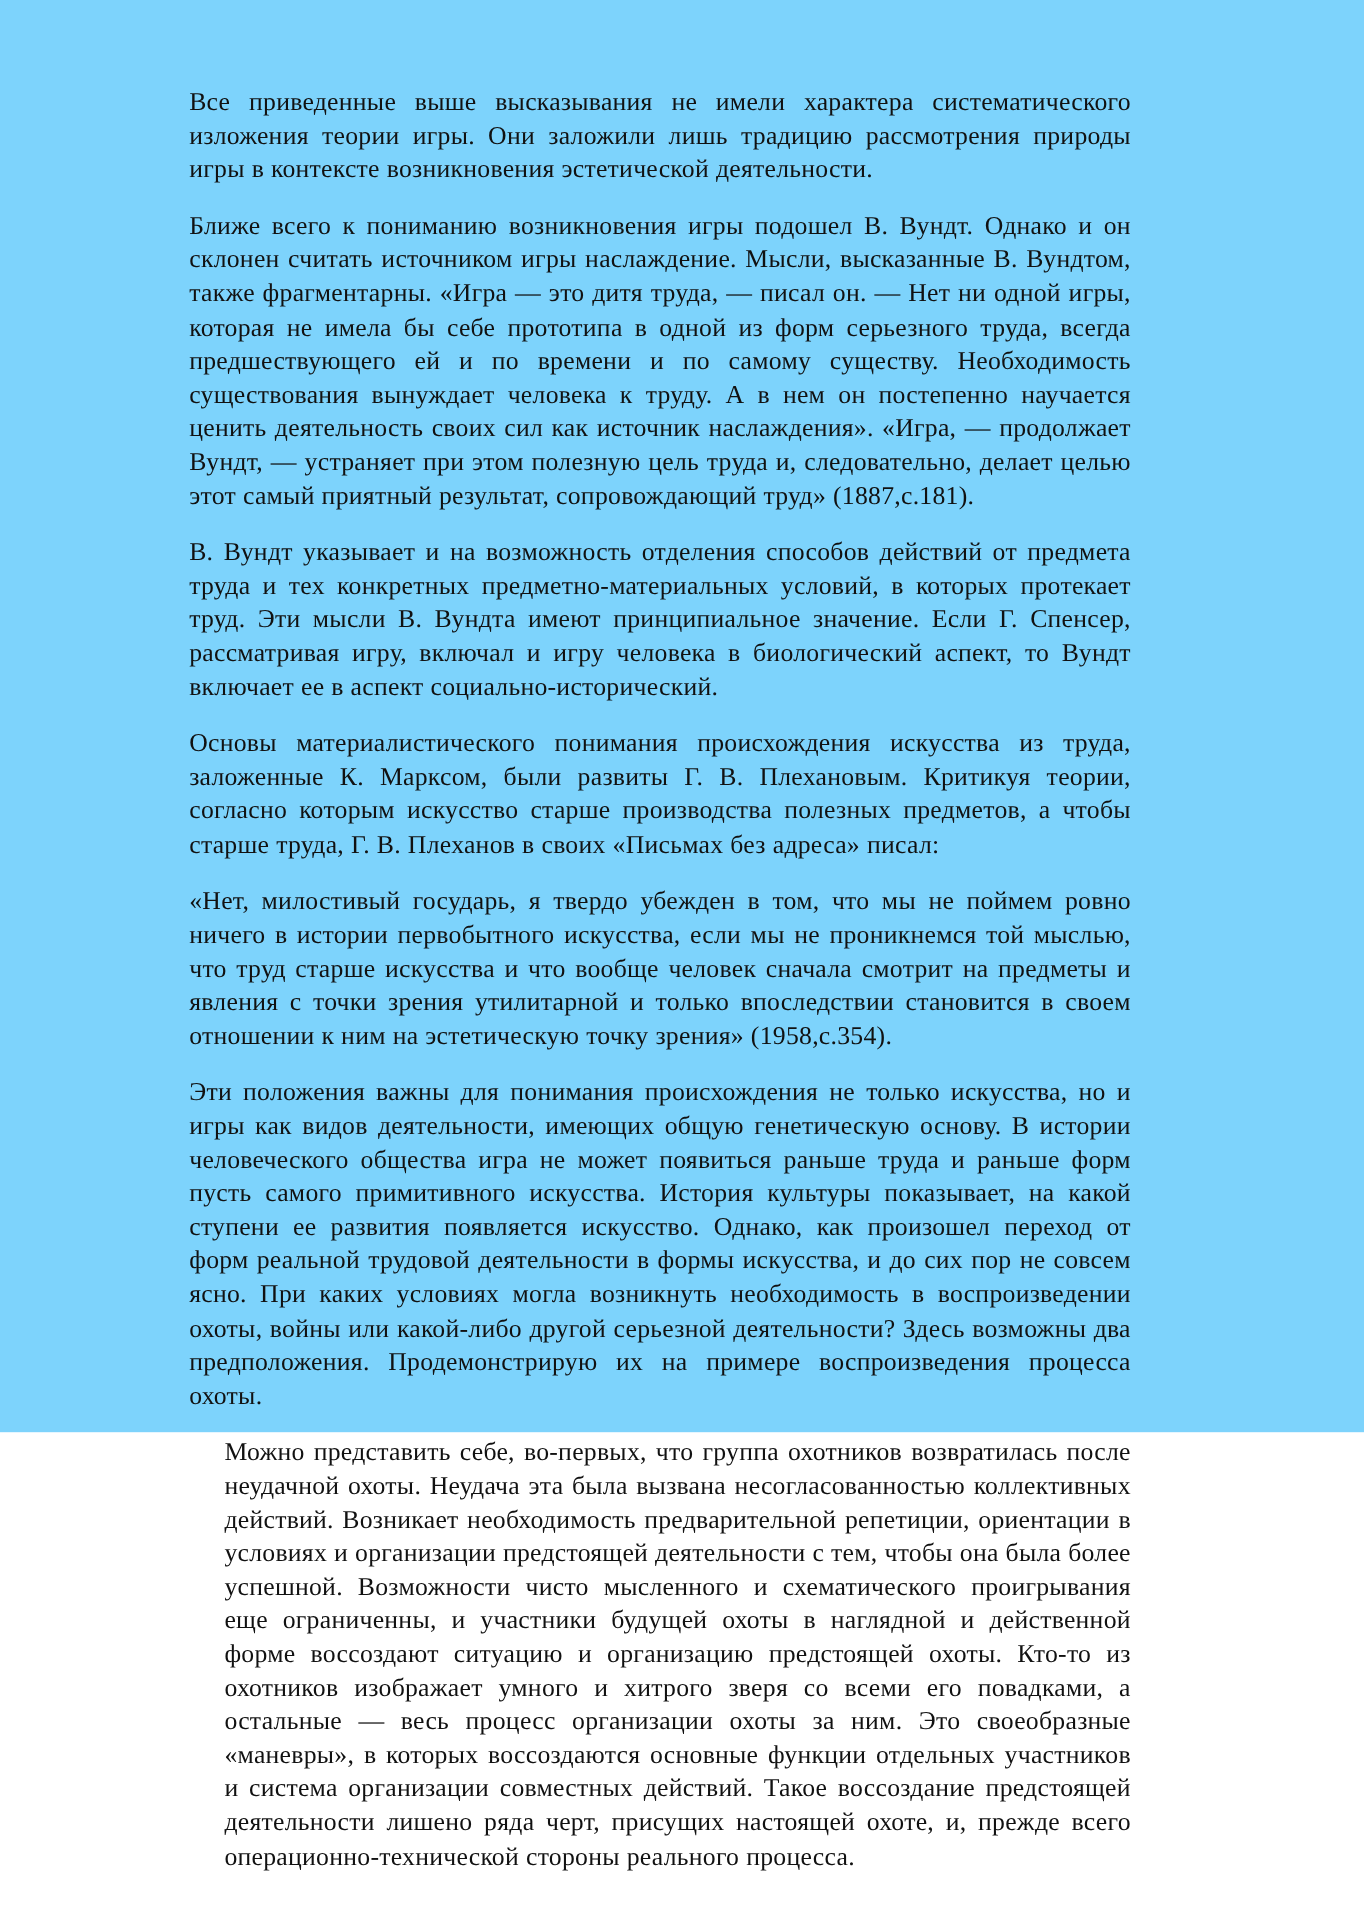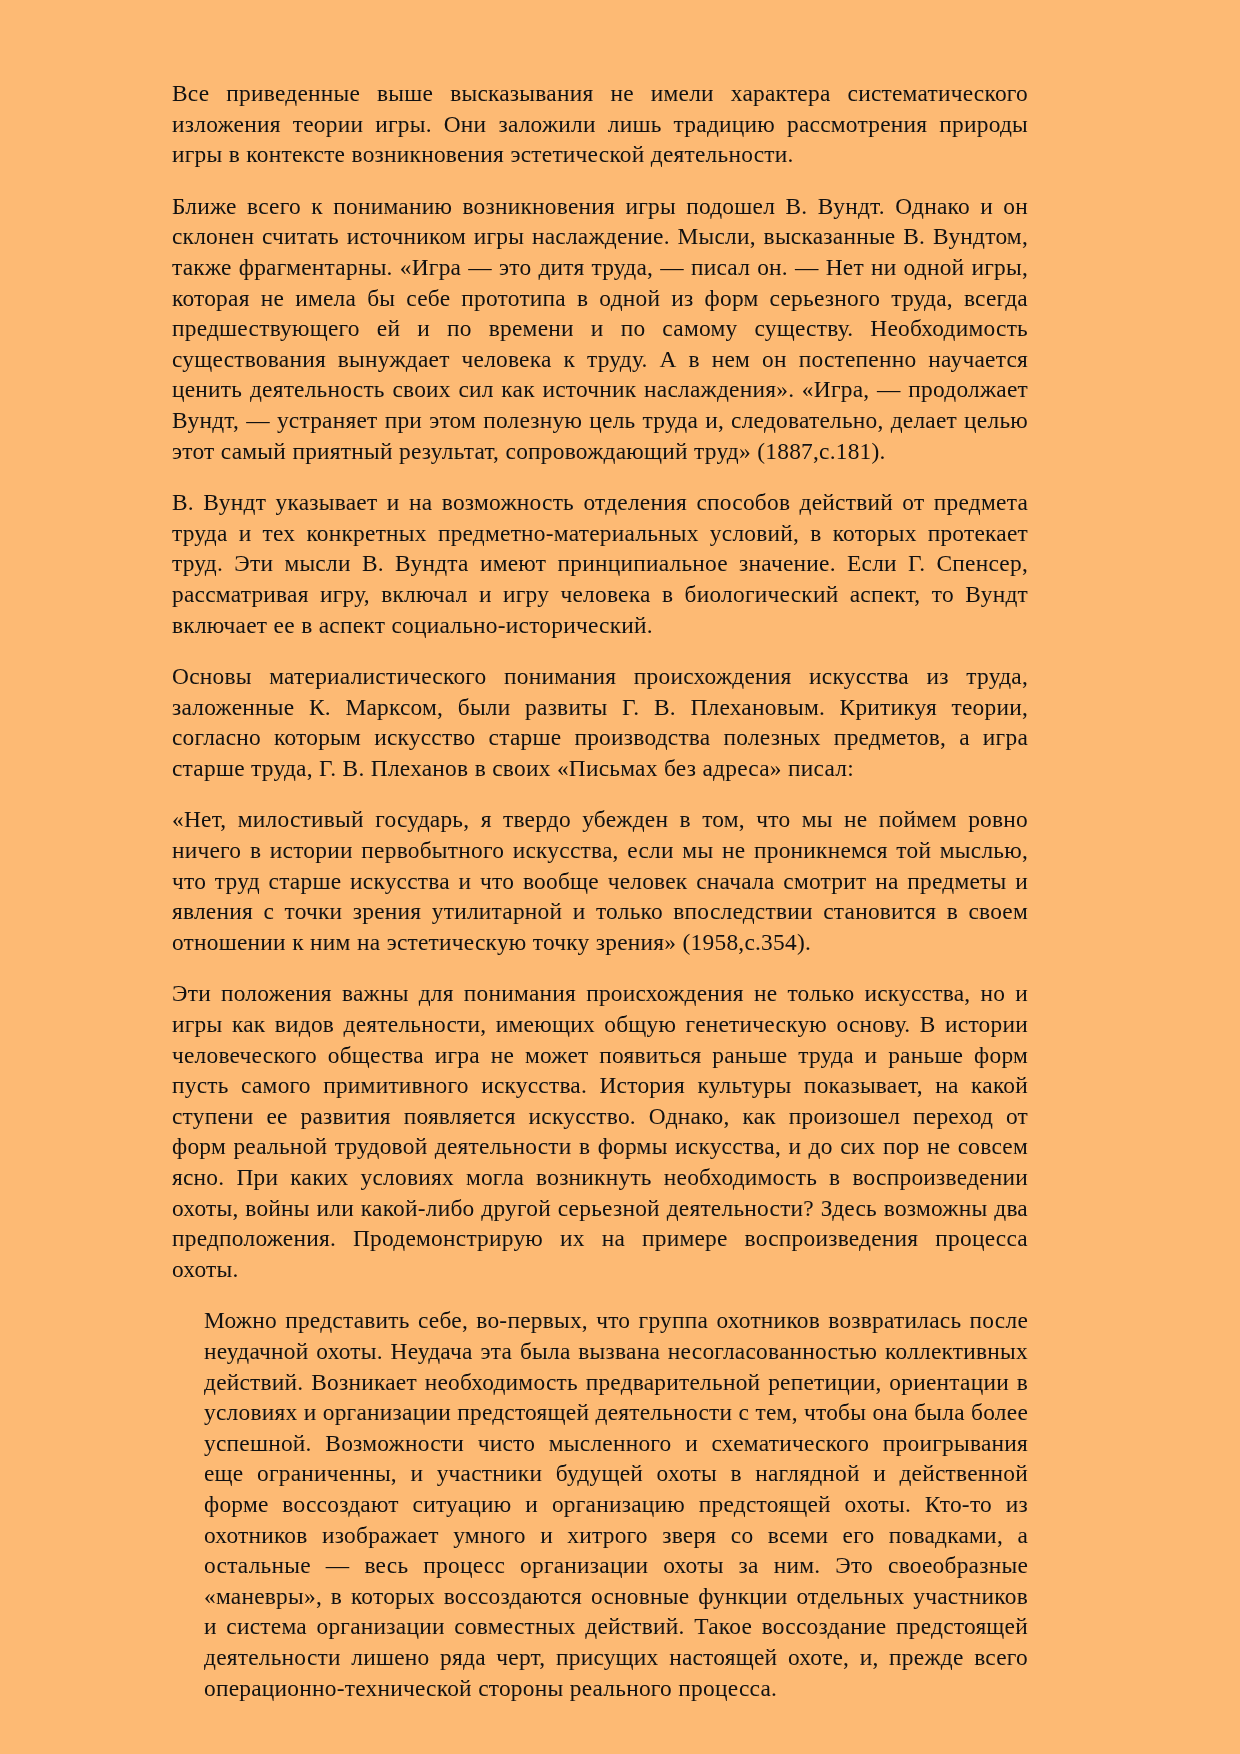--- a/index.html
+++ b/index.html
@@ -14,22 +14,22 @@
     position: relative;
     font-family: "Liberation Serif", "DejaVu Serif", serif;
     color: #000000;
     overflow: hidden;
   }
   .page {
     position: absolute;
     left: 0;
     top: 0;
     width: 1240px;
-    height: 1754px;
-    background: #fdba74;
+    height: 1302px;
+    background: #7dd3fc;
   }
   .text-column {
     position: absolute;
     left: 172px;
     top: 78px;
     width: 856px;
   }
   p.para {
     margin: 0 0 21px 0;
     font-size: 23.4px;
@@ -55,18 +55,18 @@
   }
 </style>
 </head>
 <body>
 
 <div class="page">
   <div class="text-column">
     <p class="para">Все приведенные выше высказывания не имели характера систематического изложения теории игры. Они заложили лишь традицию рассмотрения природы игры в контексте возникновения эстетической деятельности.</p>
     <p class="para">Ближе всего к пониманию возникновения игры подошел В. Вундт. Однако и он склонен считать источником игры наслаждение. Мысли, высказанные В. Вундтом, также фрагментарны. «Игра — это дитя труда, — писал он. — Нет ни одной игры, которая не имела бы себе прототипа в одной из форм серьезного труда, всегда предшествующего ей и по времени и по самому существу. Необходимость существования вынуждает человека к труду. А в нем он постепенно научается ценить деятельность своих сил как источник наслаждения». «Игра, — продолжает Вундт, — устраняет при этом полезную цель труда и, следовательно, делает целью этот самый приятный результат, сопровождающий труд» (1887,с.181).</p>
     <p class="para">В. Вундт указывает и на возможность отделения способов действий от предмета труда и тех конкретных предметно-материальных условий, в которых протекает труд. Эти мысли В. Вундта имеют принципиальное значение. Если Г. Спенсер, рассматривая игру, включал и игру человека в биологический аспект, то Вундт включает ее в аспект социально-исторический.</p>
-    <p class="para">Основы материалистического понимания происхождения искусства из труда, заложенные К. Марксом, были развиты Г. В. Плехановым. Критикуя теории, согласно которым искусство старше производства полезных предметов, а игра старше труда, Г. В. Плеханов в своих «Письмах без адреса» писал:</p>
+    <p class="para">Основы материалистического понимания происхождения искусства из труда, заложенные К. Марксом, были развиты Г. В. Плехановым. Критикуя теории, согласно которым искусство старше производства полезных предметов, а чтобы старше труда, Г. В. Плеханов в своих «Письмах без адреса» писал:</p>
     <p class="para">«Нет, милостивый государь, я твердо убежден в том, что мы не поймем ровно ничего в истории первобытного искусства, если мы не проникнемся той мыслью, что труд старше искусства и что вообще человек сначала смотрит на предметы и явления с точки зрения утилитарной и только впоследствии становится в своем отношении к ним на эстетическую точку зрения» (1958,с.354).</p>
     <p class="para">Эти положения важны для понимания происхождения не только искусства, но и игры как видов деятельности, имеющих общую генетическую основу. В истории человеческого общества игра не может появиться раньше труда и раньше форм пусть самого примитивного искусства. История культуры показывает, на какой ступени ее развития появляется искусство. Однако, как произошел переход от форм реальной трудовой деятельности в формы искусства, и до сих пор не совсем ясно. При каких условиях могла возникнуть необходимость в воспроизведении охоты, войны или какой-либо другой серьезной деятельности? Здесь возможны два предположения. Продемонстрирую их на примере воспроизведения процесса охоты.</p>
     <p class="para">Можно представить себе, во-первых, что группа охотников возвратилась после неудачной охоты. Неудача эта была вызвана несогласованностью коллективных действий. Возникает необходимость предварительной репетиции, ориентации в условиях и организации предстоящей деятельности с тем, чтобы она была более успешной. Возможности чисто мысленного и схематического проигрывания еще ограниченны, и участники будущей охоты в наглядной и действенной форме воссоздают ситуацию и организацию предстоящей охоты. Кто-то из охотников изображает умного и хитрого зверя со всеми его повадками, а остальные — весь процесс организации охоты за ним. Это своеобразные «маневры», в которых воссоздаются основные функции отдельных участников и система организации совместных действий. Такое воссоздание предстоящей деятельности лишено ряда черт, присущих настоящей охоте, и, прежде всего операционно-технической стороны реального процесса.</p>
   </div>
 </div>
 
 </body></html>

